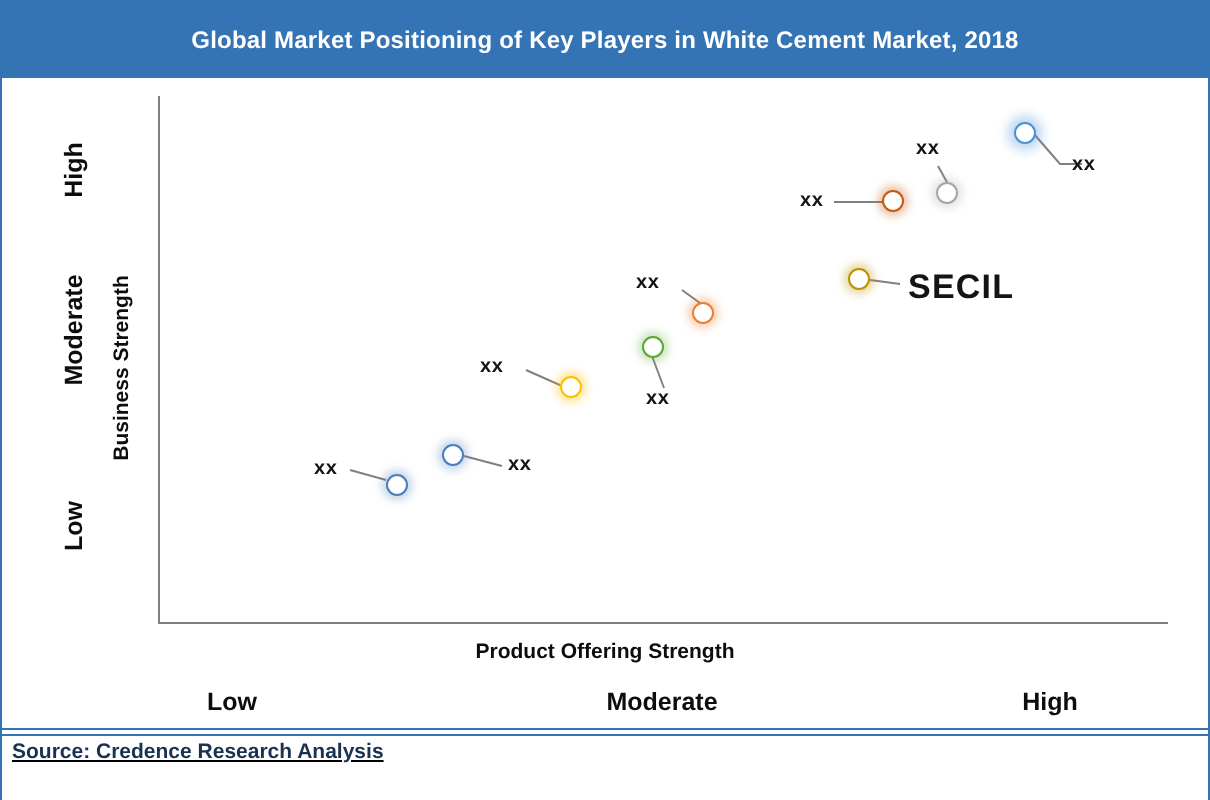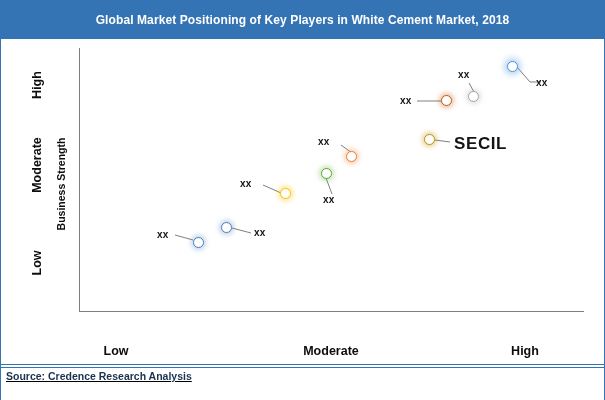--- a/index.html
+++ b/index.html
@@ -131,20 +131,21 @@
   <div id="chart-area">
 
     <div id="plot-box"></div>
 
     <div class="ylabel" style="left:6px;top:39px;width:60px;">High</div>
     <div class="ylabel" style="left:-4px;top:119px;width:80px;">Moderate</div>
     <div class="ylabel" style="left:6px;top:217px;width:60px;">Low</div>
 
     <div id="y-axis-title" style="left:12px;top:139px;width:96px;text-align:center;">Business Strength</div>
 
+    <div id="x-axis-title" style="top:281px;">Product Offering Strength</div>
 
     <div class="xlabel" style="left:80px;top:305px;width:70px;">Low</div>
     <div class="xlabel" style="left:287px;top:305px;width:86px;">Moderate</div>
     <div class="xlabel" style="left:489px;top:305px;width:70px;">High</div>
 
     <svg id="leaders" viewBox="0 0 603 323" width="603" height="323">
 
       <line x1="174" y1="196" x2="192" y2="201" stroke="#808080" stroke-width="1"></line>
 
       <line x1="231" y1="189" x2="250" y2="194" stroke="#808080" stroke-width="1"></line>

